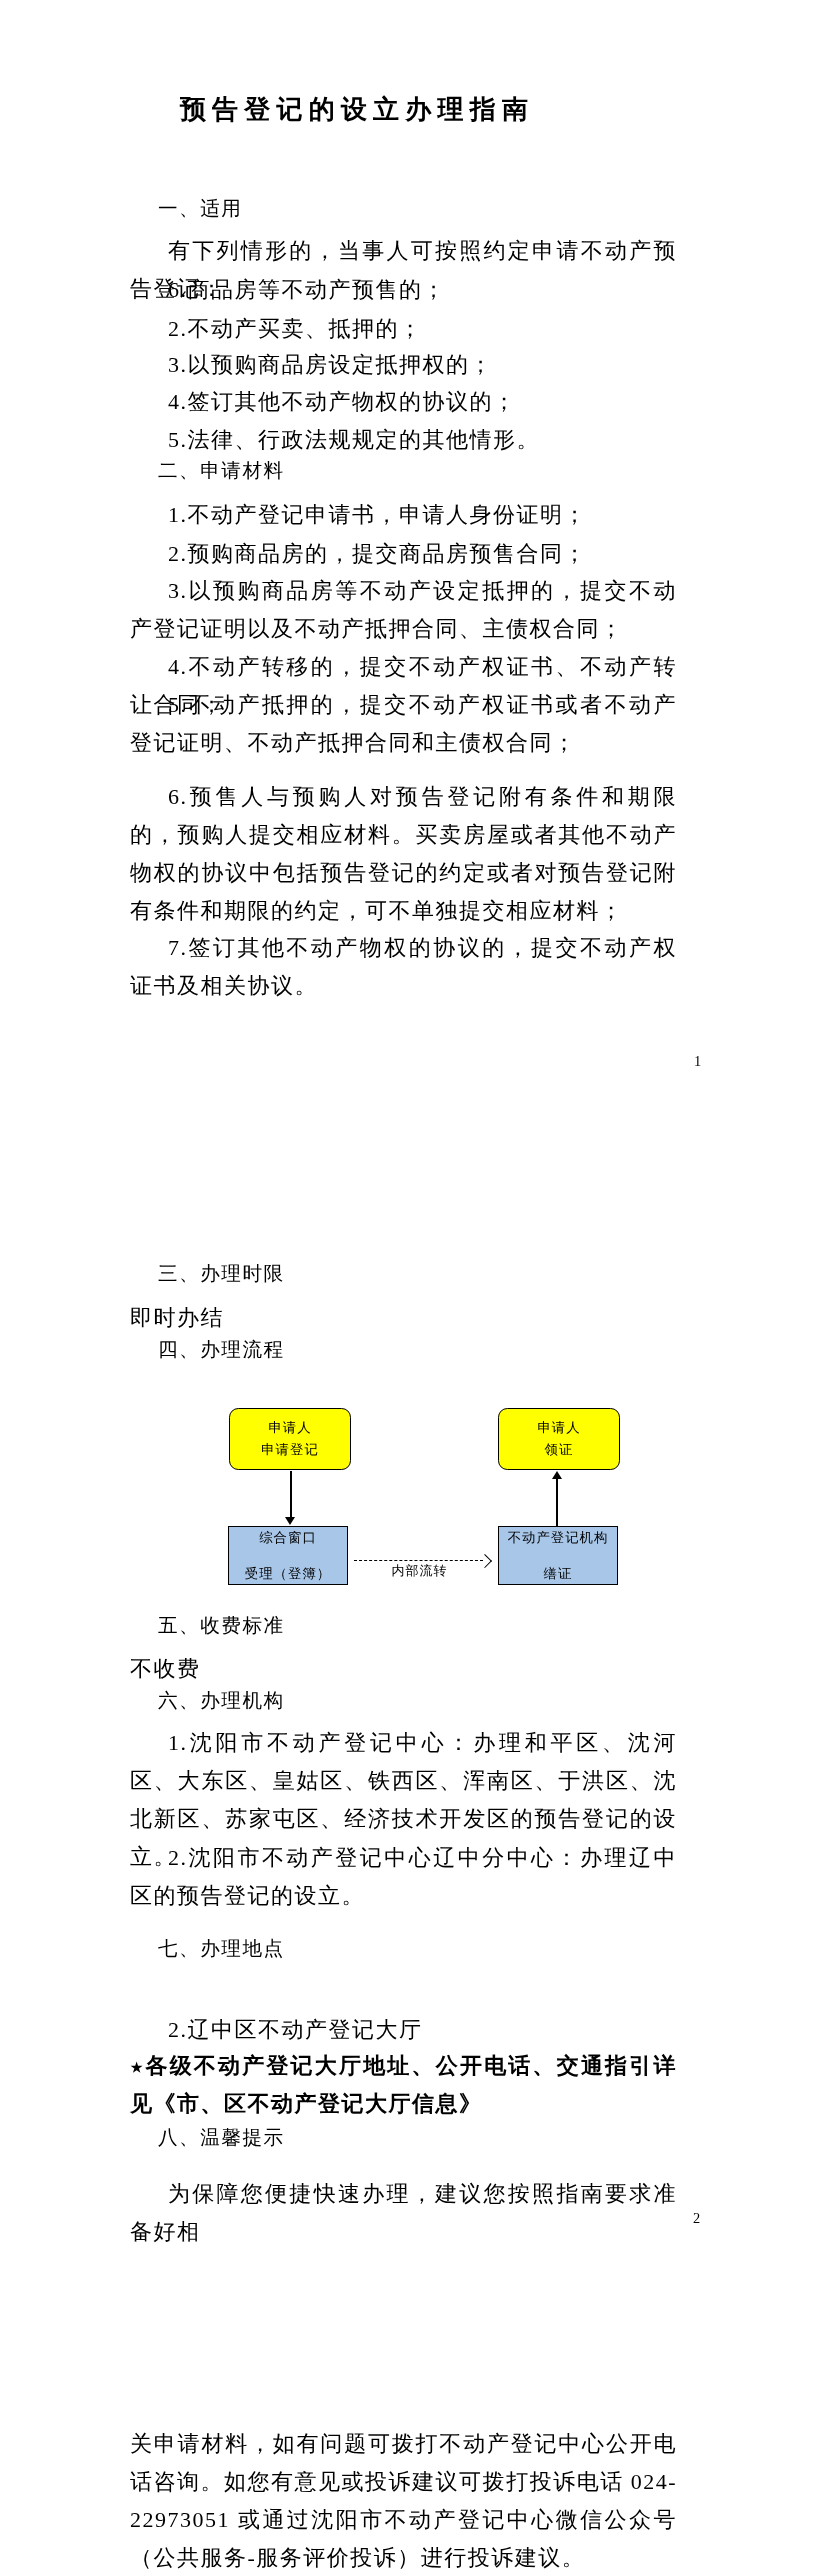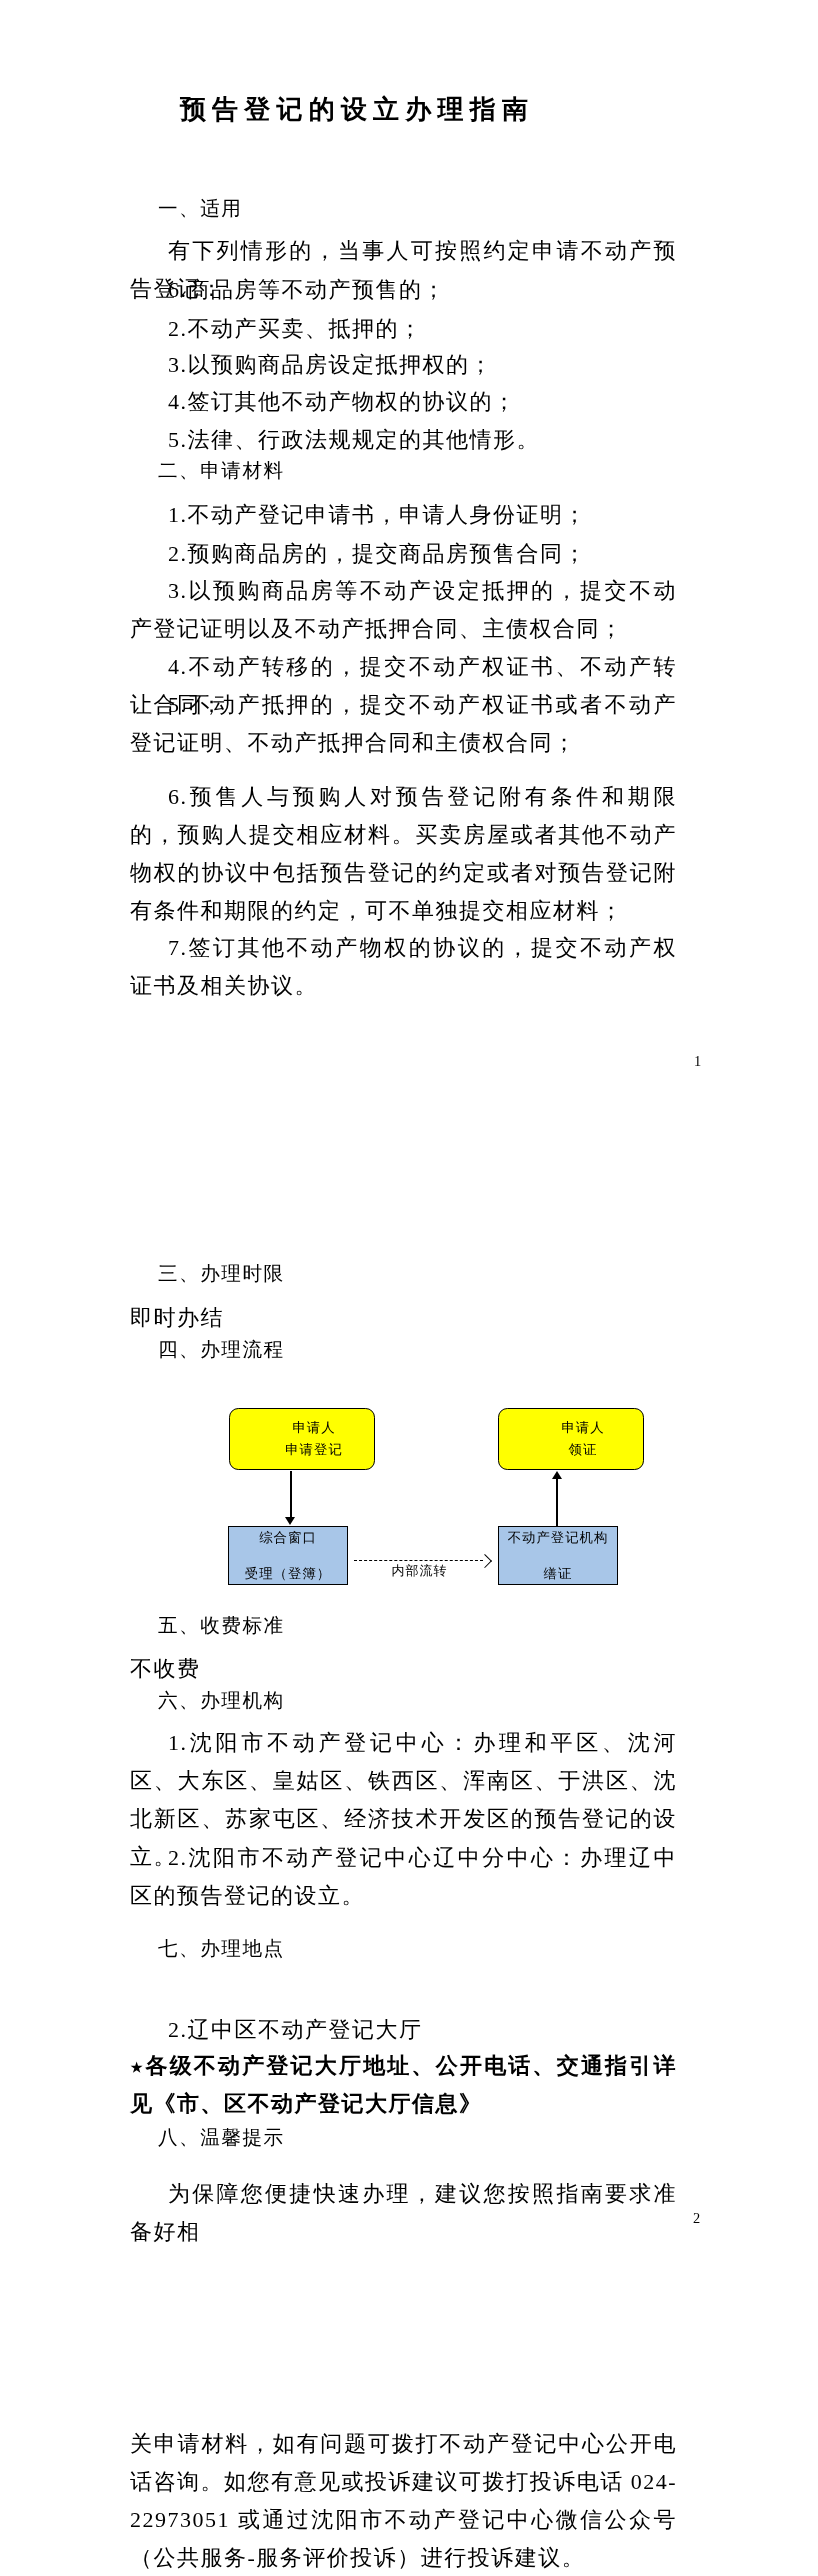--- a/index.html
+++ b/index.html
@@ -17,21 +17,21 @@
   .body{position:absolute;left:130px;width:547px;margin:0;font-size:22px;letter-spacing:1.5px;
         line-height:38px;text-align:justify;word-break:break-all;}
   .ind{text-indent:38px;}
   .boldsans{font-family:Liberation Mono, monospace;font-weight:bold;}
   .pageno{position:absolute;font-size:14.4px;line-height:15.5px;}
 
   
   .flow-node{position:absolute;display:flex;flex-direction:column;align-items:center;
              justify-content:center;text-align:center;font-size:13.4px;letter-spacing:1px;}
   .flow-node .ln{display:block;line-height:15.5px;}
-  .node-yellow{background:#FFFF00;border:1.5px solid #000;border-radius:9.3px;gap:6.2px;padding-left:24px;}
+  .node-yellow{background:#FFFF00;border:1.5px solid #000;border-radius:9.3px;gap:6.2px;}
   .node-blue{background:#A8C6E8;border:1.5px solid #000;gap:21px;}
   .vline{position:absolute;width:1.5px;background:#000;}
   .head-down{position:absolute;width:0;height:0;border-left:5.2px solid transparent;
              border-right:5.2px solid transparent;border-top:8.8px solid #000;}
   .head-up{position:absolute;width:0;height:0;border-left:5.2px solid transparent;
            border-right:5.2px solid transparent;border-bottom:8.8px solid #000;}
   .dash{position:absolute;border-top:1.5px dashed #000;}
   .chev{position:absolute;width:8.8px;height:8.8px;border-top:1.5px solid #000;
         border-right:1.5px solid #000;transform:rotate(45deg);}
   .edge-label{position:absolute;font-size:13px;letter-spacing:1px;line-height:15.5px;

